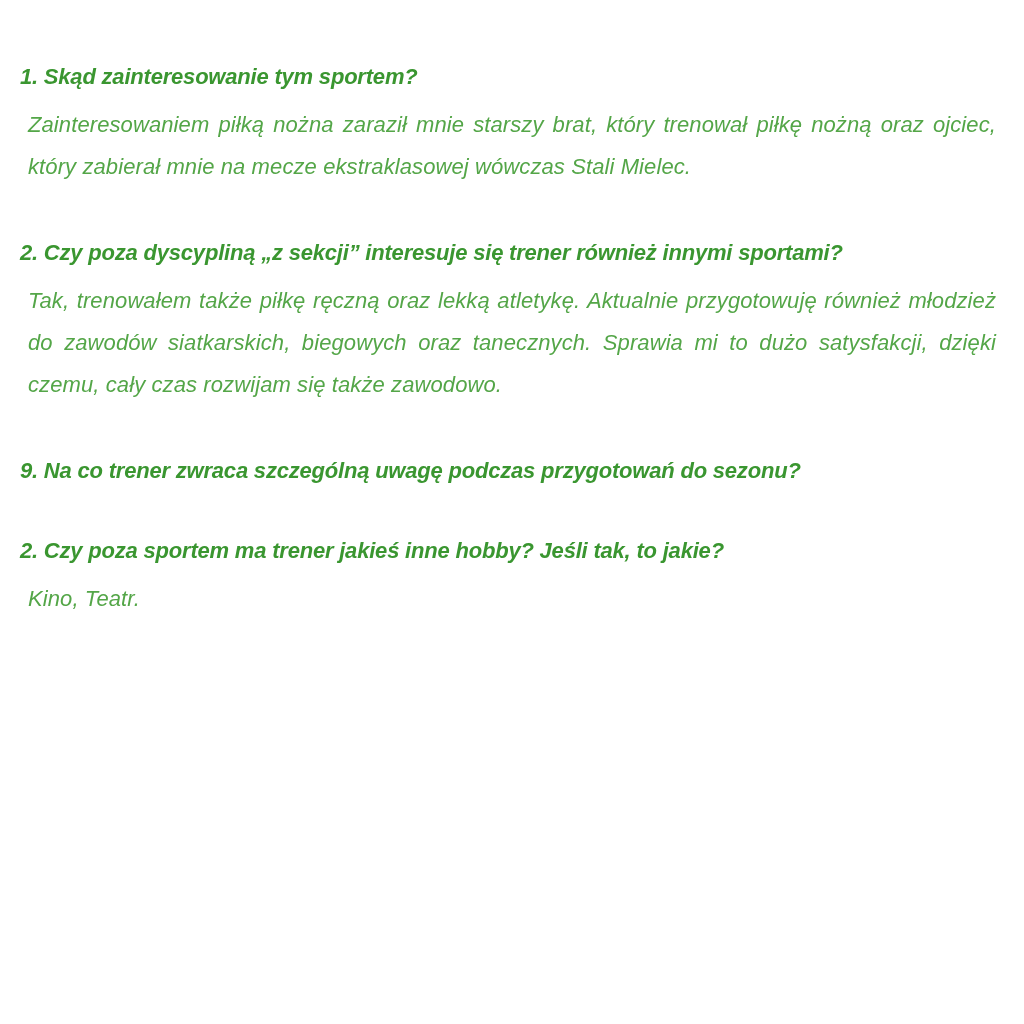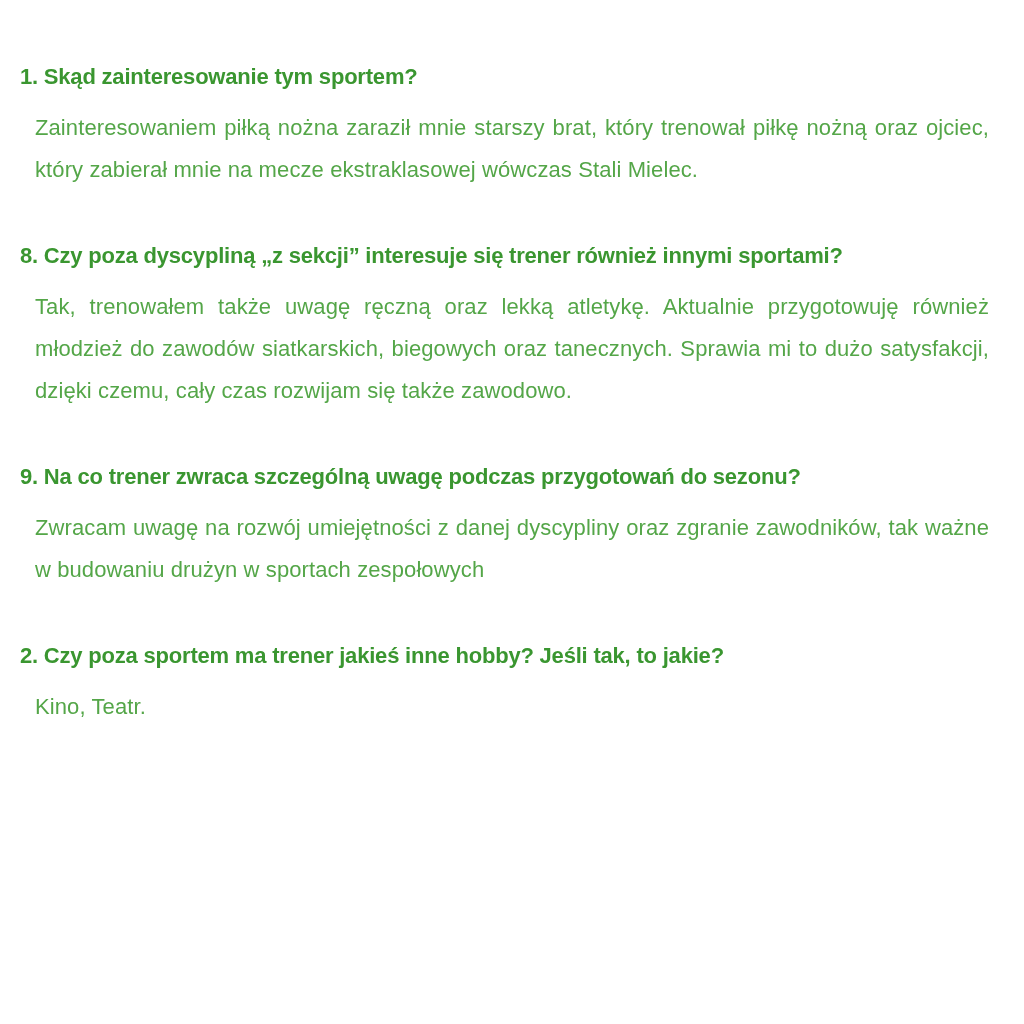--- a/index.html
+++ b/index.html
@@ -13,63 +13,63 @@
     padding: 0;
     background: var(--bg);
     font-family: "Liberation Sans", sans-serif;
   }
   .page {
     width: 1024px;
     height: 1024px;
     background: var(--bg);
     padding: 62px 20px 0 20px;
     overflow: hidden;
+    font-style: italic;
   }
   .qa-block {
     margin: 0 0 50px 0;
   }
   .question {
     margin: 0 0 12px 0;
     color: var(--q-color);
     font-size: 22px;
     font-weight: bold;
     line-height: 30px;
     letter-spacing: -0.2px;
   }
   .answer {
-    margin: 15px;
+    margin: 8px;
     color: var(--a-color);
     font-size: 22px;
     font-weight: normal;
     line-height: 42px;
     text-align: justify;
     letter-spacing: 0.1px;
   }
 </style>
 </head>
 <body>
 
 <div class="page">
   <div id="qa-list">
   <section class="qa-block">
     <h2 class="question">1. Skąd zainteresowanie tym sportem?</h2>
     <p class="answer">Zainteresowaniem piłką nożna zaraził mnie starszy brat, który trenował piłkę nożną oraz ojciec, który zabierał mnie na mecze ekstraklasowej wówczas Stali Mielec.</p>
   </section>
 
   <section class="qa-block">
-    <h2 class="question">8. Czy poza dyscypliną „z sekcji” interesuje się trener również innymi sportami?</h2>
-    <p class="answer">Tak, trenowałem także uwagę ręczną oraz lekką atletykę. Aktualnie przygotowuję również młodzież do zawodów siatkarskich, biegowych oraz tanecznych. Sprawia mi to dużo satysfakcji, dzięki czemu, cały czas rozwijam się także zawodowo.</p>
+    <h2 class="question">2. Czy poza dyscypliną „z sekcji” interesuje się trener również innymi sportami?</h2>
+    <p class="answer">Tak, trenowałem także piłkę ręczną oraz lekką atletykę. Aktualnie przygotowuję również młodzież do zawodów siatkarskich, biegowych oraz tanecznych. Sprawia mi to dużo satysfakcji, dzięki czemu, cały czas rozwijam się także zawodowo.</p>
   </section>
 
   <section class="qa-block">
   </section>
 
   <section class="qa-block">
     <h2 class="question">9. Na co trener zwraca szczególną uwagę podczas przygotowań do sezonu?</h2>
-    <p class="answer">Zwracam uwagę na rozwój umiejętności z danej dyscypliny oraz zgranie zawodników, tak ważne w budowaniu drużyn w sportach zespołowych</p>
   </section>
 
 
   <section class="qa-block">
     <h2 class="question">2. Czy poza sportem ma trener jakieś inne hobby? Jeśli tak, to jakie?</h2>
     <p class="answer">Kino, Teatr.</p>
   </section>
 </div>
 </div>
 

